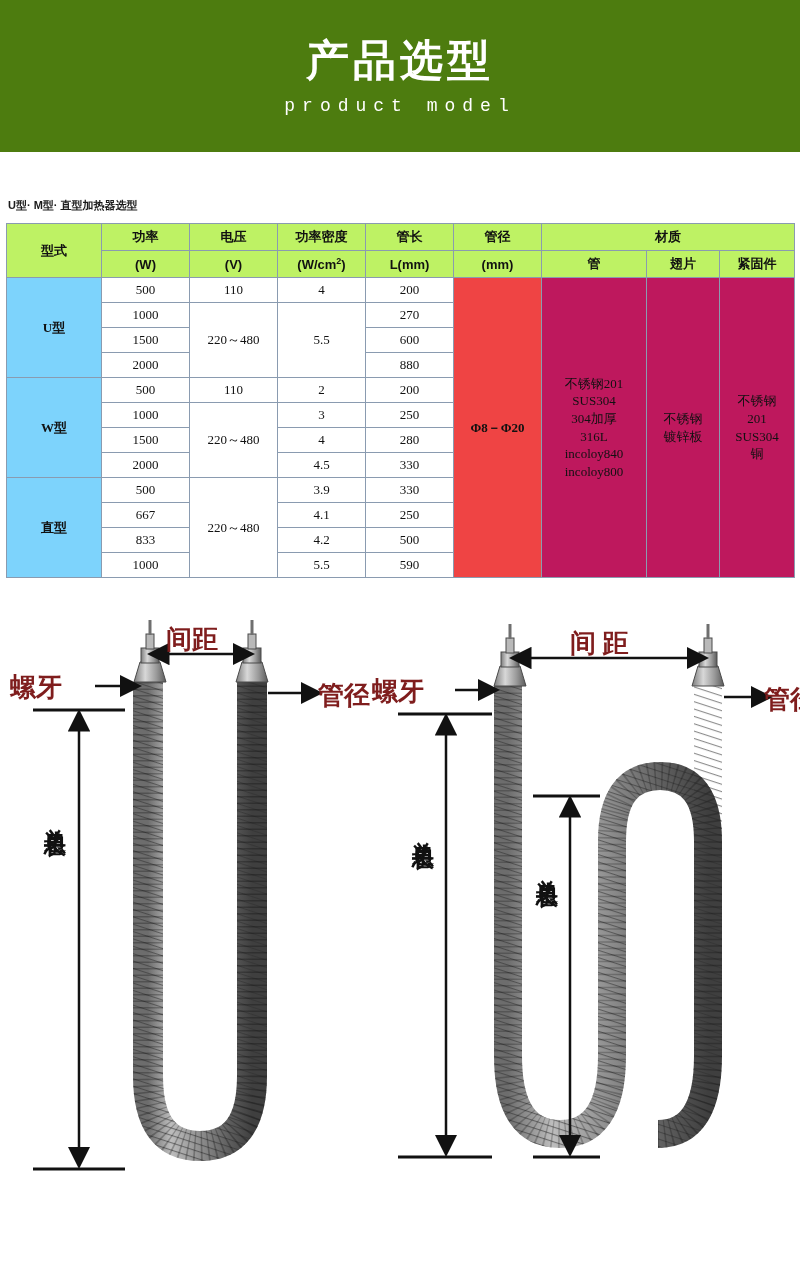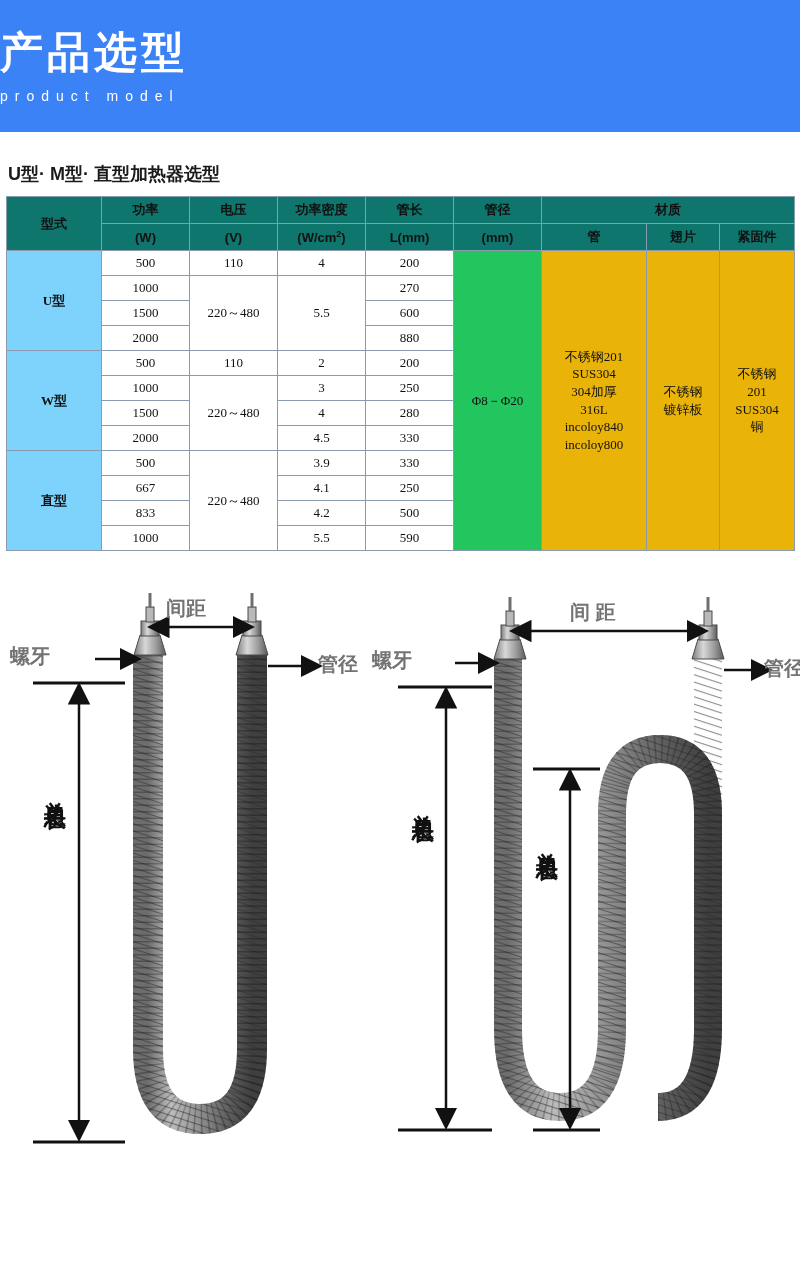--- a/index.html
+++ b/index.html
@@ -9,45 +9,45 @@
     height: 1286px;
     background: #ffffff;
     font-family: "Liberation Sans", sans-serif;
     position: relative;
     overflow: hidden;
   }
 
   
   .banner {
     width: 800px;
-    height: 132px;
-    background: #3b82f6;
+    height: 152px;
+    background: #4d7c0f;
     display: flex;
     flex-direction: column;
-    align-items: flex-start;
+    align-items: center;
     justify-content: center;
     color: #ffffff;
   }
   .banner-title {
     font-size: 43px;
     font-weight: bold;
     letter-spacing: 4px;
     line-height: 1.15;
   }
   .banner-sub {
-    font-size: 14px;
+    font-size: 18px;
     letter-spacing: 7px;
     margin-top: 10px;
-    font-family: Liberation Sans, sans-serif;
+    font-family: Liberation Mono, monospace;
   }
 
   
   .section-label {
-    margin: 30px 0 10px 8px;
-    font-size: 18px;
+    margin: 46px 0 10px 8px;
+    font-size: 11px;
     font-weight: bold;
     color: #1a1a1a;
   }
 
   
   .table-wrap {
     margin: 0 6px;
   }
   table.spec {
     border-collapse: collapse;
@@ -58,58 +58,58 @@
     border: 1px solid #8a9bb0;
     text-align: center;
     vertical-align: middle;
     font-size: 13px;
     color: #111111;
     font-family: "Liberation Serif", serif;
     height: 25px;
     padding: 0 2px;
   }
   table.spec thead th {
-    background: #0f766e;
+    background: #bef264;
     font-family: "Liberation Sans", sans-serif;
     font-size: 13px;
     font-weight: bold;
     height: 27px;
   }
   td.type-cell {
     background: #7dd3fc;
     color: #e2640f;
     font-weight: bold;
     font-family: "Liberation Sans", sans-serif;
     font-size: 13px;
   }
-  td.light { background: #22c55e; }
+  td.light { background: #ef4444; font-weight: bold; }
   td.mat {
-    background: #eab308;
+    background: #be185d;
     font-family: "Liberation Serif", serif;
     font-size: 12.5px;
     line-height: 1.35;
   }
   .sup { font-size: 9px; vertical-align: super; }
 
   
   .illus {
     position: relative;
     width: 800px;
     height: 605px;
     margin-top: 8px;
     background: #ffffff;
     overflow: hidden;
   }
   .illus svg { display: block; }
   .cn-label {
     position: absolute;
-    font-family: Liberation Sans, sans-serif;
-    font-weight: bold;
-    color: #737373;
-    font-size: 20px;
+    font-family: Liberation Serif, serif;
+    font-weight: bold;
+    color: #7f1d1d;
+    font-size: 26px;
     white-space: nowrap;
   }
   .cn-vert {
     position: absolute;
     font-family: "Liberation Sans", sans-serif;
     font-weight: bold;
     color: #111;
     font-size: 22px;
     writing-mode: vertical-rl;
     text-orientation: upright;

